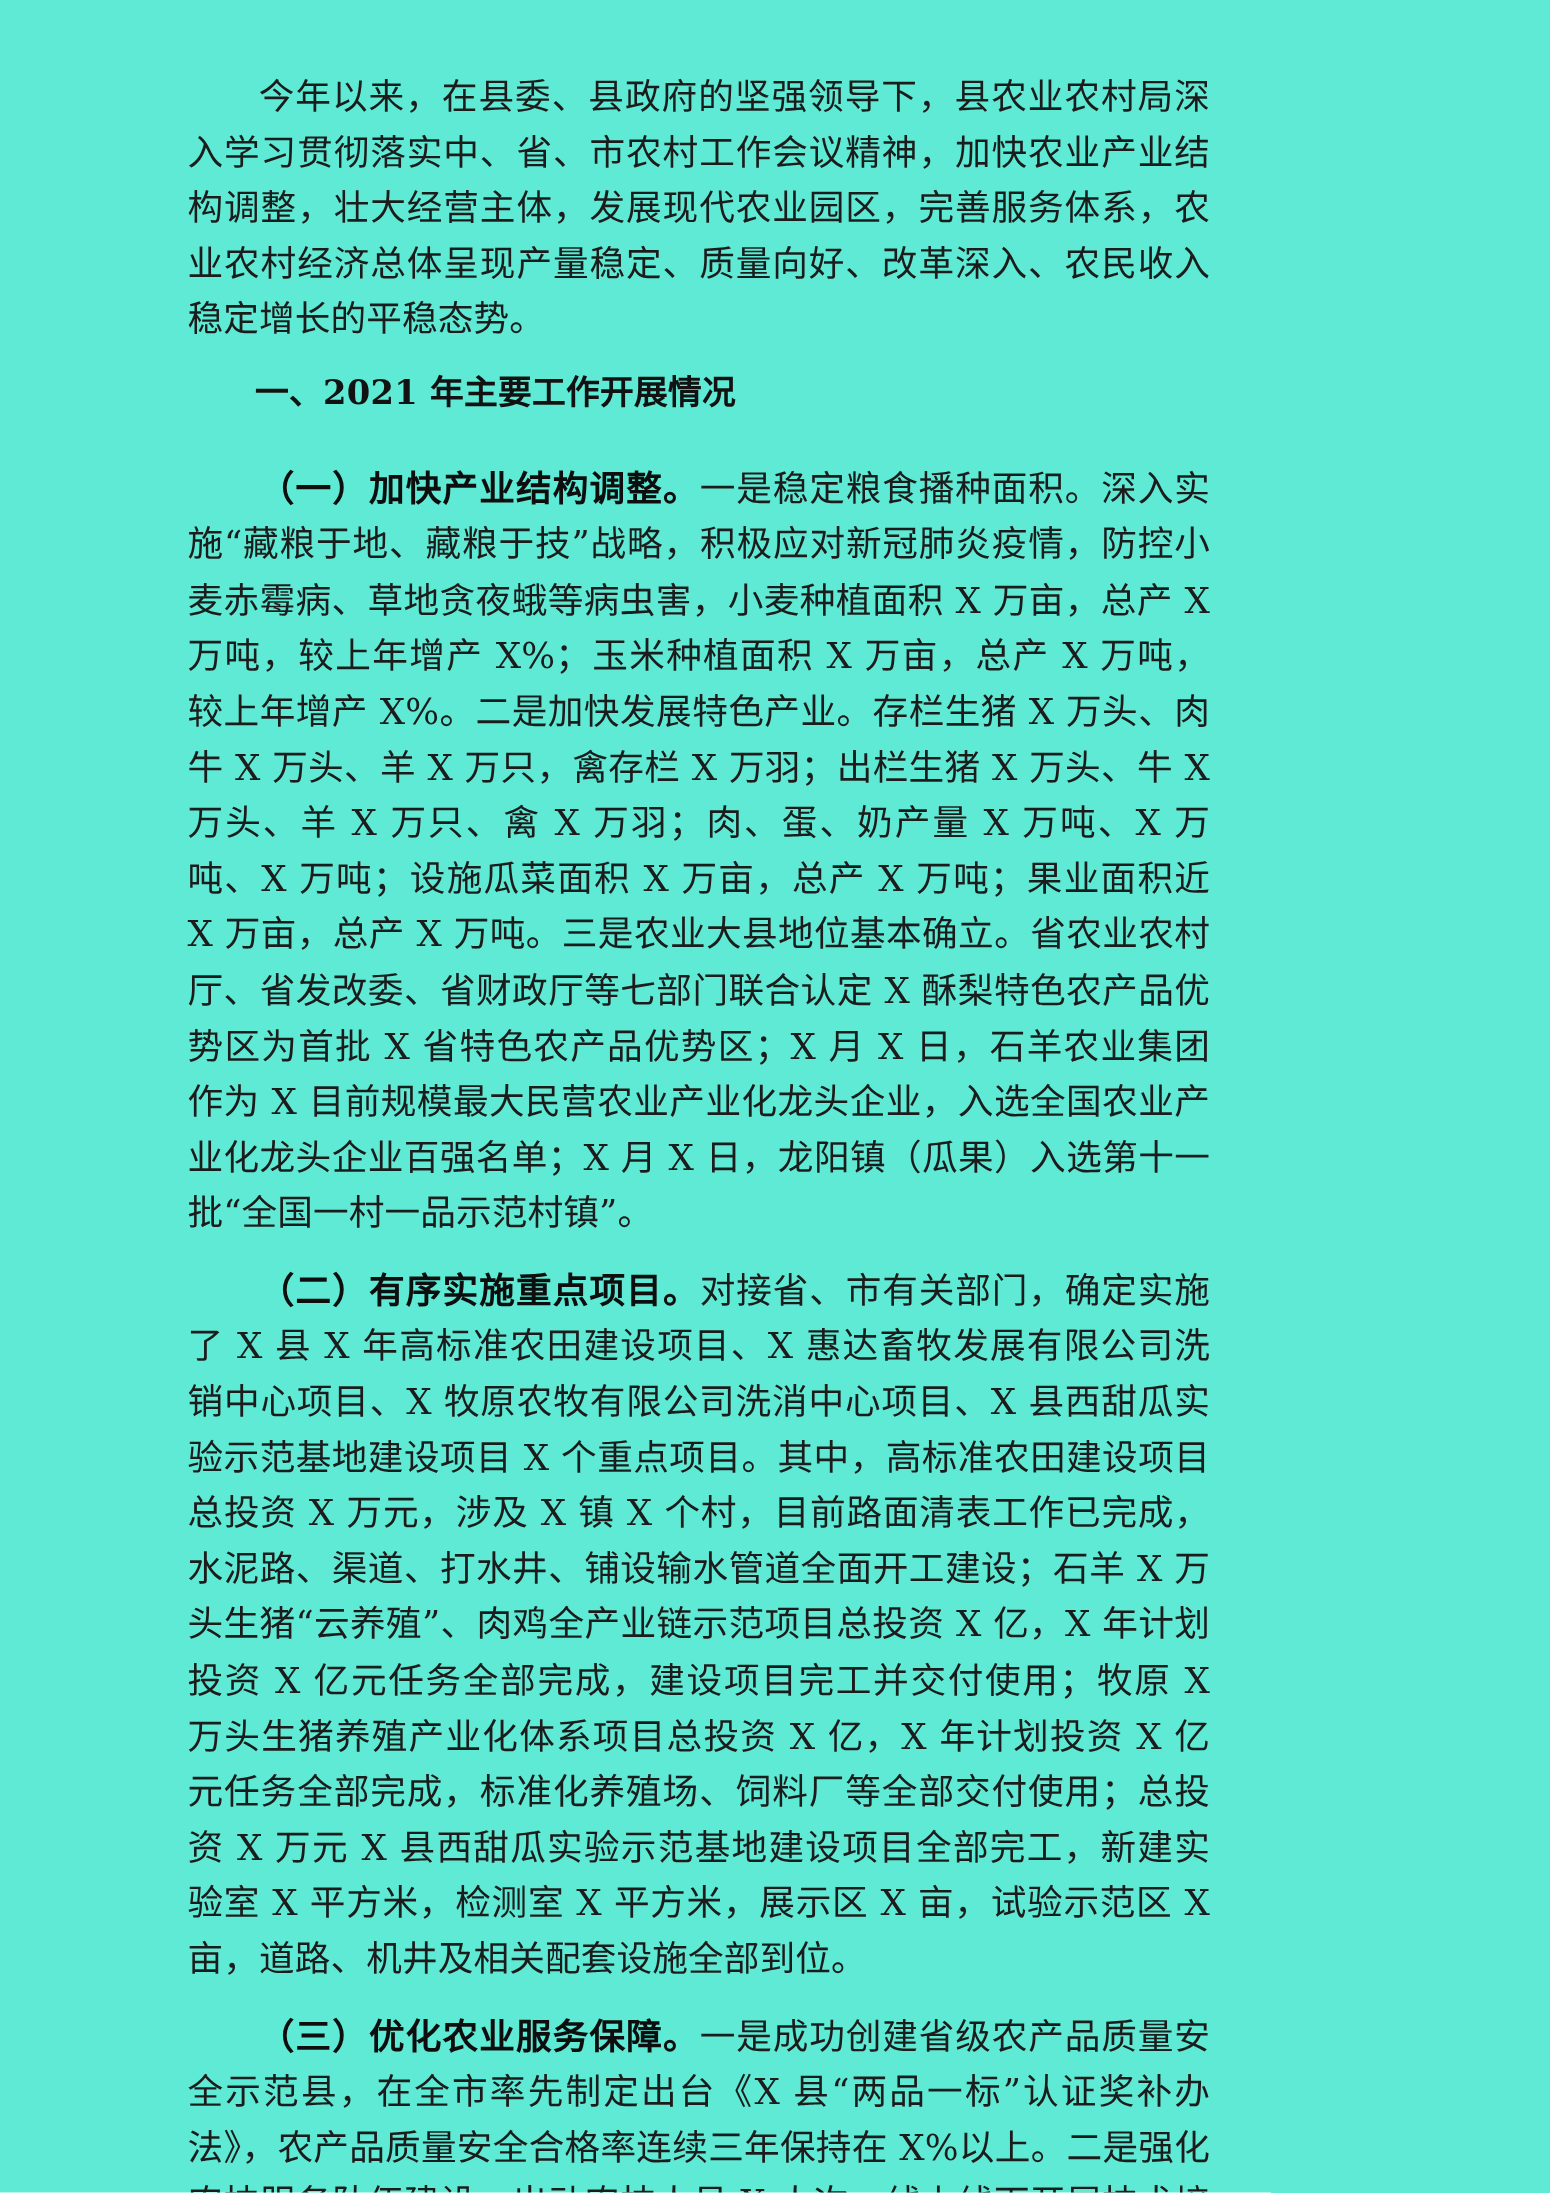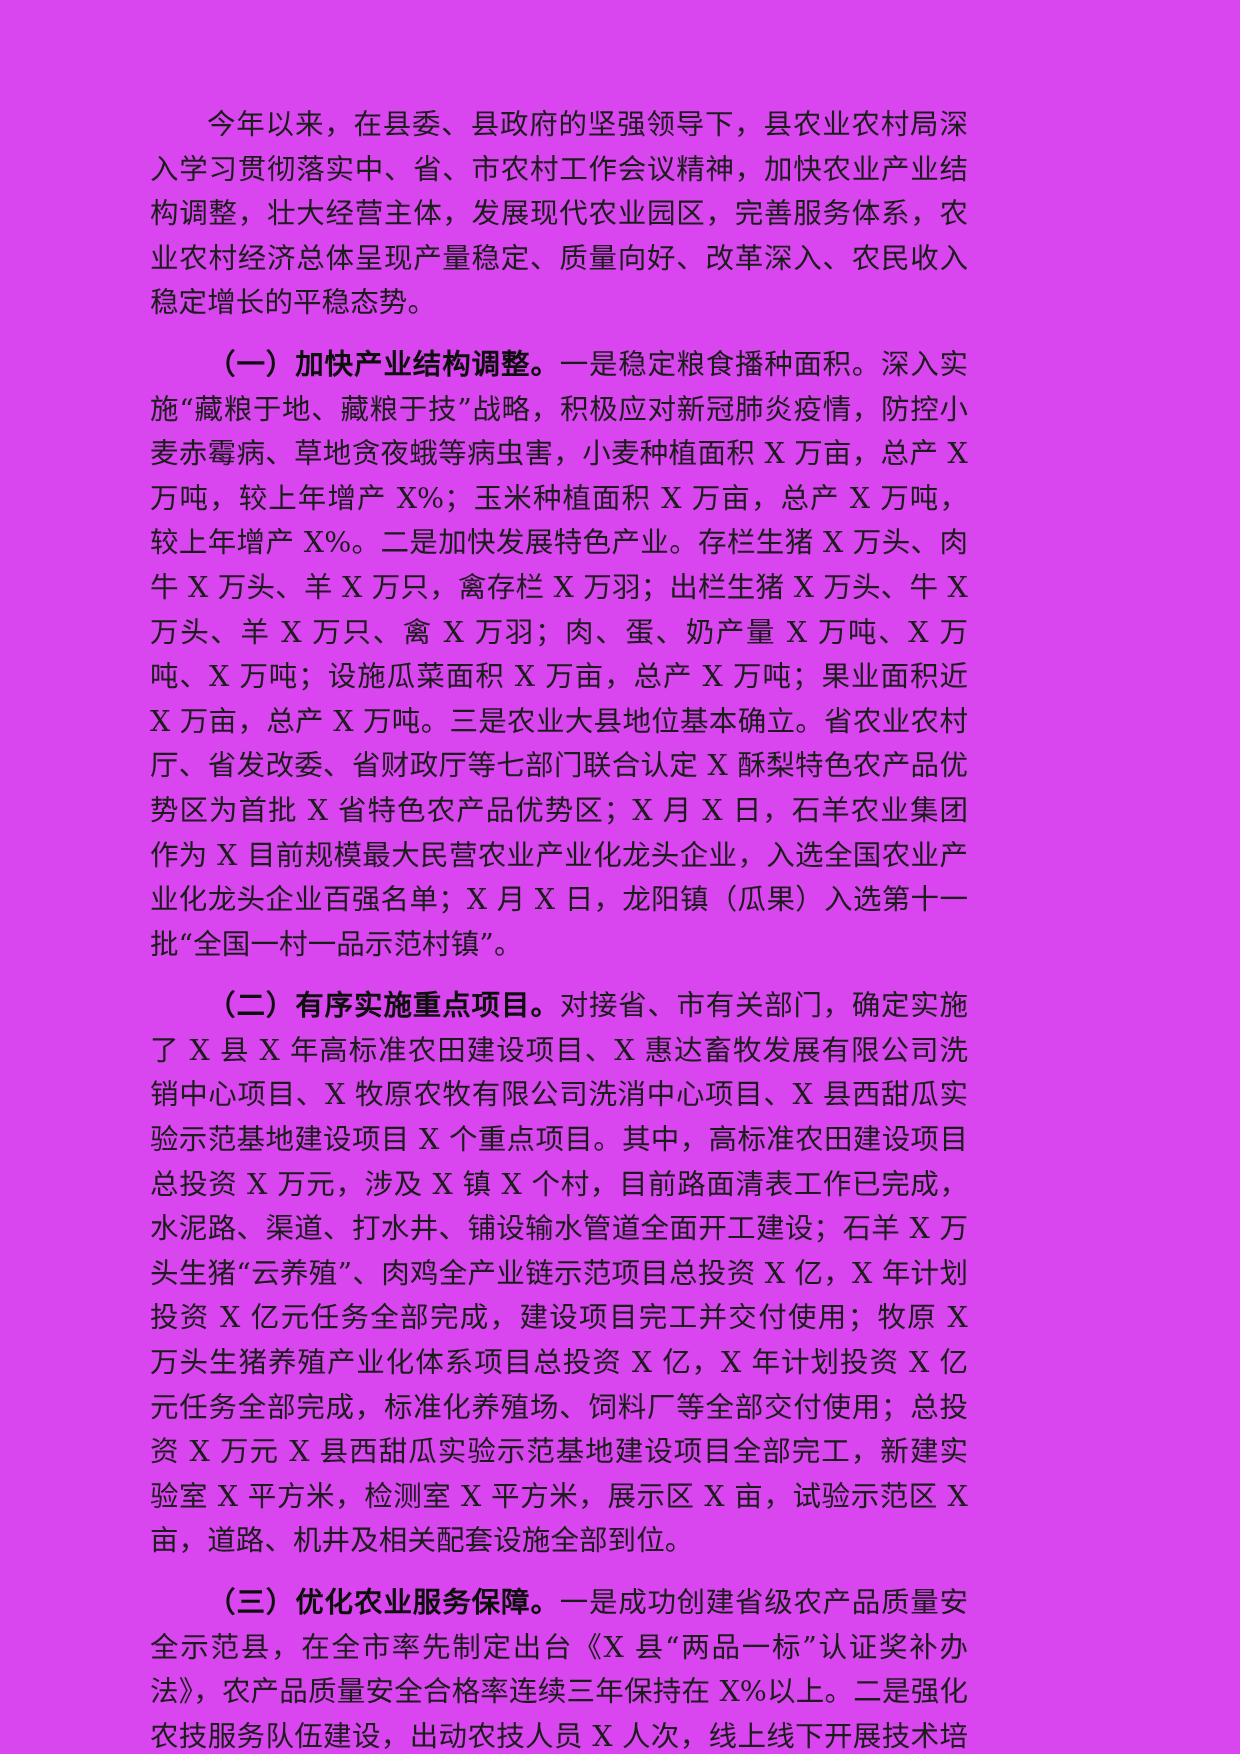--- a/index.html
+++ b/index.html
@@ -12,23 +12,23 @@
     width: 1240px;
     height: 1754px;
     font-family: "DejaVu Serif", "Liberation Serif", serif;
     color: #1a1a1a;
     overflow: hidden;
   }
   .page {
     position: relative;
     width: 1240px;
     height: 1754px;
-    background: #d946ef;
+    background: #5eead4;
     box-sizing: border-box;
-    padding: 103px 150px 0 150px;
+    padding: 56px 150px 0 150px;
   }
   .doc-body {
     width: 818px;
   }
   
   .para {
     font-size: 28.5px;
     line-height: 44.6px;
     text-align: justify;
     text-justify: inter-ideograph;
@@ -51,31 +51,32 @@
     letter-spacing: 0.2px;
     color: #121212;
   }
   
   .lead {
     font-weight: bold;
     letter-spacing: 0.3px;
     color: #0e0e0e;
   }
   .subsec {
-    margin-top: 16px;
+    margin-top: 31px;
   }
 </style>
 </head>
 <body>
 
 <div class="page">
   <div class="doc-body">
 
     <p class="para">今年以来，在县委、县政府的坚强领导下，县农业农村局深入学习贯彻落实中、省、市农村工作会议精神，加快农业产业结构调整，壮大经营主体，发展现代农业园区，完善服务体系，农业农村经济总体呈现产量稳定、质量向好、改革深入、农民收入稳定增长的平稳态势。</p>
 
+    <h2 class="heading-1">一、2021 年主要工作开展情况</h2>
 
     <p class="para subsec">
       <span class="lead">（一）加快产业结构调整。</span><span>一是稳定粮食播种面积。深入实施“藏粮于地、藏粮于技”战略，积极应对新冠肺炎疫情，防控小麦赤霉病、草地贪夜蛾等病虫害，小麦种植面积 X 万亩，总产 X 万吨，较上年增产 X%；玉米种植面积 X 万亩，总产 X 万吨，较上年增产 X%。二是加快发展特色产业。存栏生猪 X 万头、肉牛 X 万头、羊 X 万只，禽存栏 X 万羽；出栏生猪 X 万头、牛 X 万头、羊 X 万只、禽 X 万羽；肉、蛋、奶产量 X 万吨、X 万吨、X 万吨；设施瓜菜面积 X 万亩，总产 X 万吨；果业面积近 X 万亩，总产 X 万吨。三是农业大县地位基本确立。省农业农村厅、省发改委、省财政厅等七部门联合认定 X 酥梨特色农产品优势区为首批 X 省特色农产品优势区；X 月 X 日，石羊农业集团作为 X 目前规模最大民营农业产业化龙头企业，入选全国农业产业化龙头企业百强名单；X 月 X 日，龙阳镇（瓜果）入选第十一批“全国一村一品示范村镇”。</span>
     </p>
 
     <p class="para subsec">
       <span class="lead">（二）有序实施重点项目。</span><span>对接省、市有关部门，确定实施了 X 县 X 年高标准农田建设项目、X 惠达畜牧发展有限公司洗销中心项目、X 牧原农牧有限公司洗消中心项目、X 县西甜瓜实验示范基地建设项目 X 个重点项目。其中，高标准农田建设项目总投资 X 万元，涉及 X 镇 X 个村，目前路面清表工作已完成，水泥路、渠道、打水井、铺设输水管道全面开工建设；石羊 X 万头生猪“云养殖”、肉鸡全产业链示范项目总投资 X 亿，X 年计划投资 X 亿元任务全部完成，建设项目完工并交付使用；牧原 X 万头生猪养殖产业化体系项目总投资 X 亿，X 年计划投资 X 亿元任务全部完成，标准化养殖场、饲料厂等全部交付使用；总投资 X 万元 X 县西甜瓜实验示范基地建设项目全部完工，新建实验室 X 平方米，检测室 X 平方米，展示区 X 亩，试验示范区 X 亩，道路、机井及相关配套设施全部到位。</span>
     </p>
 
     <p class="para subsec">

